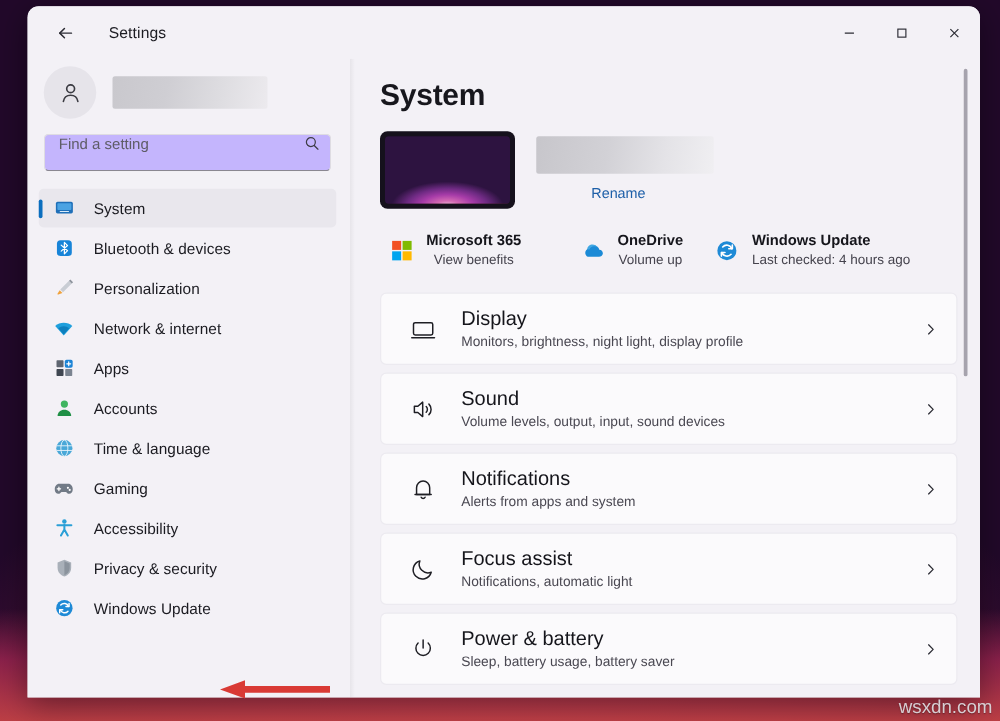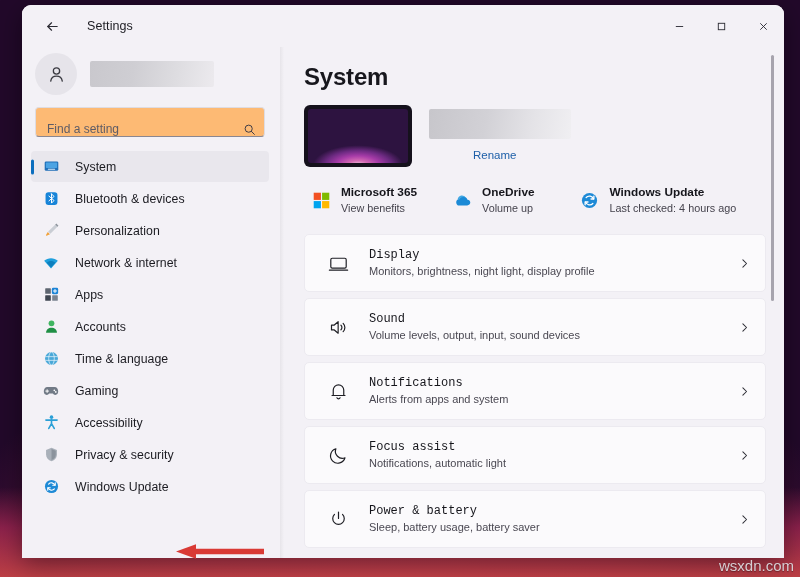--- a/index.html
+++ b/index.html
@@ -106,26 +106,26 @@
   #account-name-redacted {
     width: 124px;
     height: 26px;
     border-radius: 2px;
     background: linear-gradient(100deg, #c9c8cd 0%, #cfced3 35%, #dedde1 70%, #eceaee 100%);
   }
 
   #search-box {
     margin: 0 4px 14px 4px;
     height: 30px;
-    background: #fdba74;
+    background: #c4b5fd;
     border: 1px solid #dedce2;
     border-bottom-color: #8a8791;
     border-radius: 4px;
     display: flex;
-    align-items: flex-end;
+    align-items: flex-start;
     padding: 0 8px 0 11px;
   }
   #search-input {
     flex: 1;
     border: none;
     outline: none;
     background: transparent;
     font-family: inherit;
     font-size: 12px;
     color: #1c1c22;
@@ -239,33 +239,33 @@
   #rename-link {
     font-size: 11.5px;
     color: #1d5fa8;
     text-decoration: none;
     margin-left: 44px;
   }
 
   
   #quick-links {
     display: flex;
-    gap: 0;
+    gap: 12px;
     margin-bottom: 15px;
   }
   .quick-link {
     display: flex;
     align-items: center;
     gap: 9px;
     padding: 4px 6px;
     border-radius: 4px;
   }
   .ql-icon { width: 22px; height: 22px; flex: none; display: flex; align-items: center; justify-content: center; }
   .ql-title { font-size: 11.8px; font-weight: bold; color: #15151b; line-height: 1.35; }
-  .ql-sub { font-size: 10.8px; color: #45434d; line-height: 1.35; }
+  .ql-sub { font-size: 10.8px; color: #45434d; line-height: 1.35; text-align: center; }
 
   
   .setting-card {
     background: #fbfafc;
     border: 1px solid #eceaf0;
     border-radius: 5px;
     height: 58px;
     display: flex;
     align-items: center;
     padding: 0 14px 0 19px;
@@ -274,21 +274,21 @@
   .card-icon {
     width: 28px;
     flex: none;
     display: flex;
     align-items: center;
     justify-content: center;
     margin-right: 17px;
     color: #1e1e24;
   }
   .card-text { flex: 1; }
-  .card-title { font-size: 12px; color: #15151b; line-height: 1.45; font-family: Liberation Mono, monospace; }
+  .card-title { font-size: 16px; color: #15151b; line-height: 1.45; }
   .card-sub { font-size: 11px; color: #4a4852; line-height: 1.45; }
   .card-chevron { color: #2c2c34; flex: none; display: flex; }
 
   
   #annotation-arrow {
     position: absolute;
     left: 176px;
     top: 543px;
     width: 88px;
     height: 17px;
@@ -518,21 +518,21 @@
               <rect x="1.8" y="10.6" width="7.6" height="7.6" fill="#00a4ef"></rect>
               <rect x="10.6" y="10.6" width="7.6" height="7.6" fill="#ffb900"></rect>
             </svg>
           </span>
           <span>
             <div class="ql-title">Microsoft 365</div>
             <div class="ql-sub">View benefits</div>
           </span>
         </div>
 
-        <div class="quick-link" style="margin-right:32px;">
+        <div class="quick-link" style="">
           <span class="ql-icon">
             <svg width="21" height="21" viewBox="0 0 24 24">
               <path d="M7.1 17.6h10.3c2 0 3.5-1.4 3.5-3.2s-1.4-3.1-3.2-3.2c-.5-2.3-2.5-3.9-4.9-3.9-2 0-3.8 1.2-4.6 3-1.9.1-3.4 1.6-3.4 3.6 0 2 1.5 3.7 2.3 3.7z" fill="#1b8ad6"></path>
               <path d="M8.3 11.1c.8-1.8 2.6-3 4.6-3 1.2 0 2.3.4 3.2 1.1-1.1-2-3.3-3.2-5.6-2.8-2 .4-3.5 1.9-4 3.8.6.3 1.2.6 1.8.9z" fill="#40a7e3"></path>
             </svg>
           </span>
           <span>
             <div class="ql-title">OneDrive</div>
             <div class="ql-sub">Volume up</div>
           </span>

